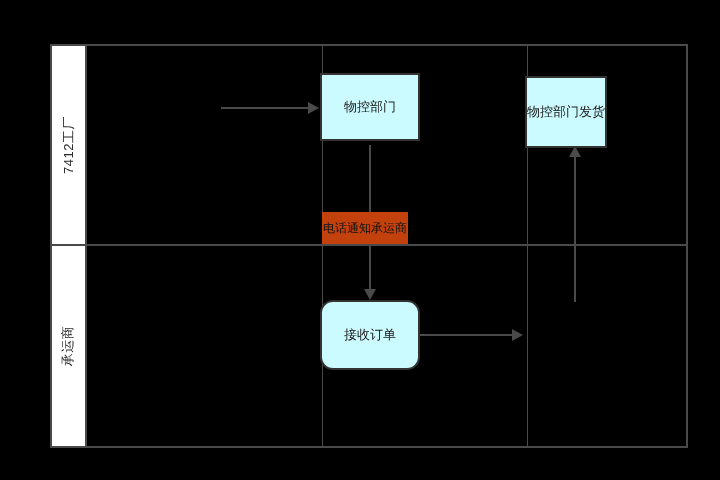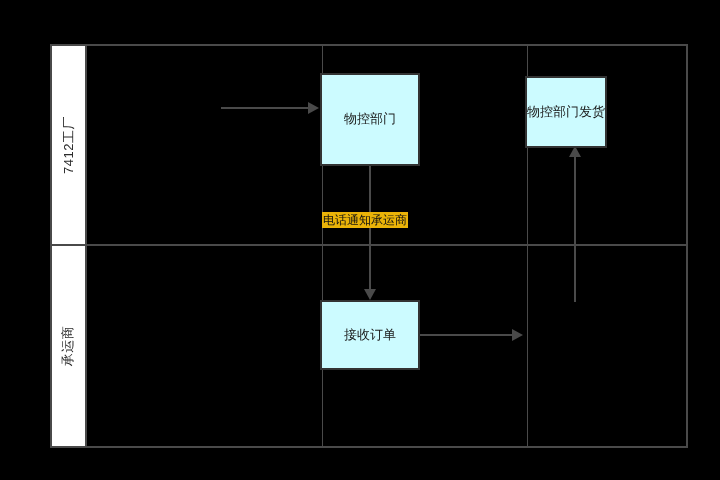--- a/index.html
+++ b/index.html
@@ -123,25 +123,25 @@
     border-top: 11px solid #4a4a4a;
   }
   .arrow-up {
     border-left: 6px solid transparent;
     border-right: 6px solid transparent;
     border-bottom: 11px solid #4a4a4a;
   }
 
   .edge-label {
     position: absolute;
-    background: #eab308;
+    background: #c2410c;
     color: #111111;
     font-size: 12px;
     line-height: 16px;
-    padding: 0 1px;
+    padding: 8px 1px;
     white-space: nowrap;
   }
 </style>
 </head>
 <body>
 
 <div id="canvas">
 
   <div class="pool">
 
@@ -175,20 +175,20 @@
 
   <div class="conn conn-h" style="left: 420px; top: 334px; width: 93px;"></div>
   <div class="arrowhead arrow-right" style="left: 512px; top: 329px;"></div>
 
   <div class="conn conn-v" style="left: 574px; top: 155px; height: 147px;"></div>
   <div class="arrowhead arrow-up" style="left: 569px; top: 146px;"></div>
 
   <div class="edge-label" style="left: 322px; top: 212px;">电话通知承运商</div>
 
 
-  <div class="node" style="left: 320px; top: 73px; width: 100px; height: 93px;">物控部门</div>
+  <div class="node" style="left: 320px; top: 73px; width: 100px; height: 68px;">物控部门</div>
 
   <div class="node" style="left: 525px; top: 76px; width: 82px; height: 72px;">物控部门发货</div>
 
-  <div class="node" style="left: 320px; top: 300px; width: 100px; height: 70px;">接收订单</div>
+  <div class="node" style="left: 320px; top: 300px; width: 100px; height: 70px; border-radius: 13px;">接收订单</div>
 
 
 </div>
 
 </body></html>

